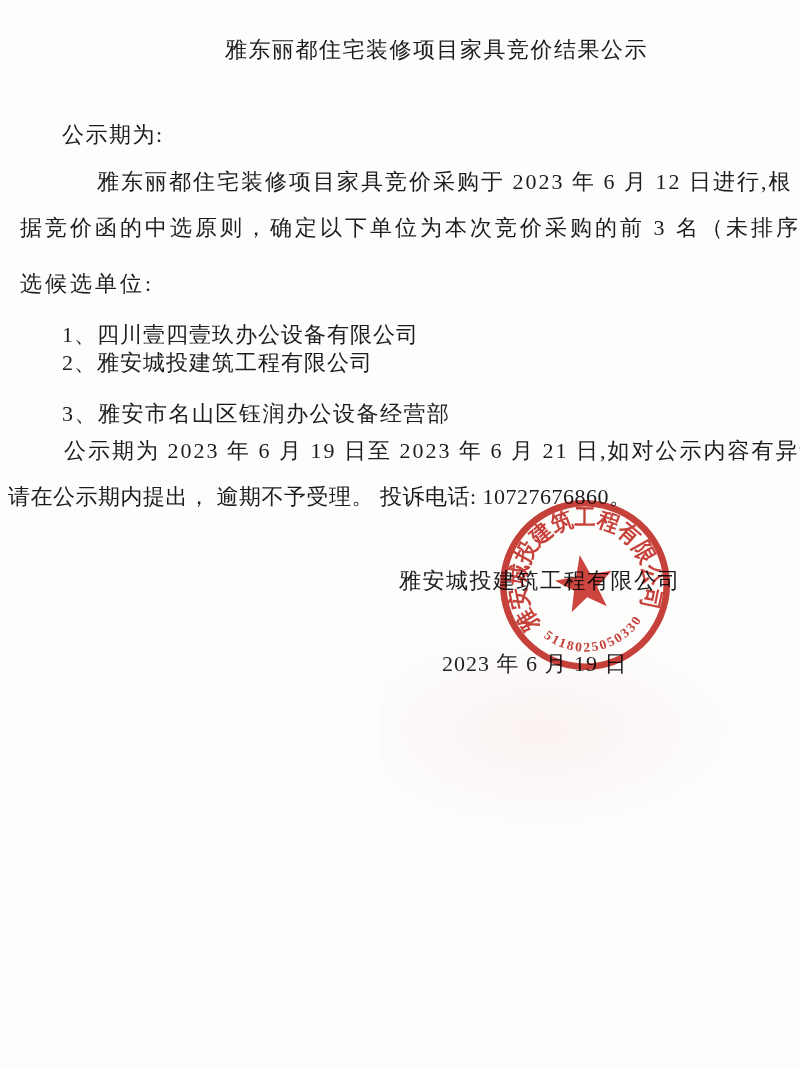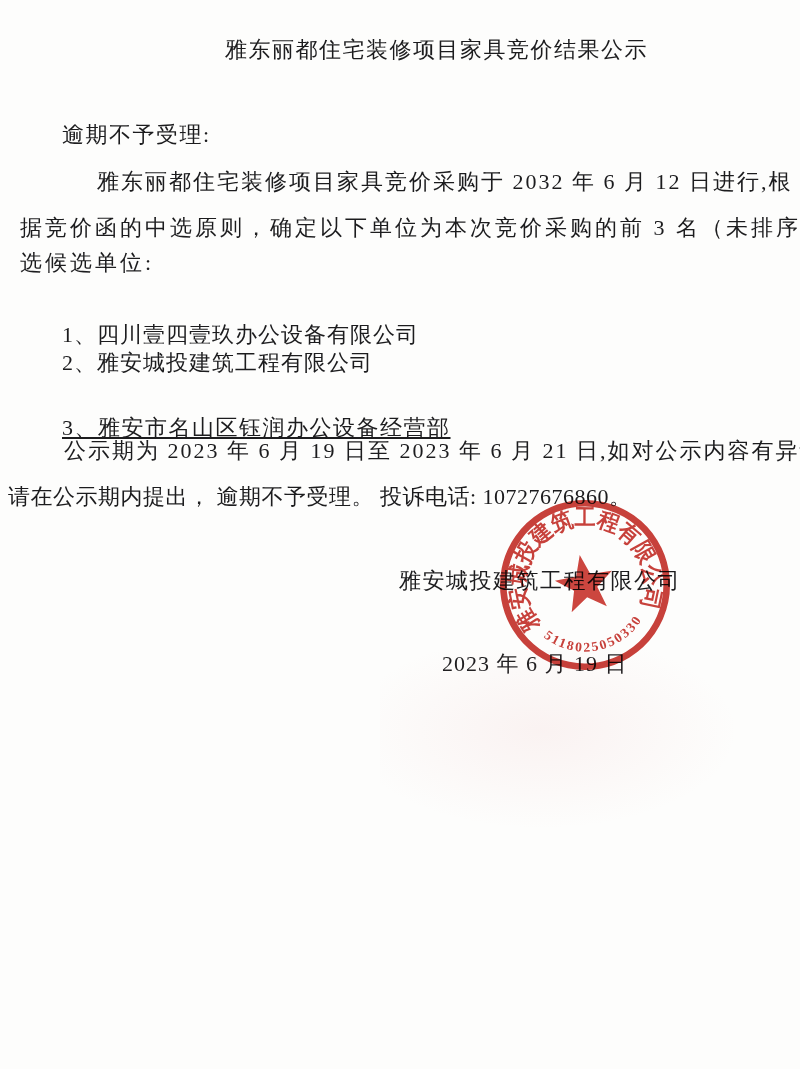--- a/index.html
+++ b/index.html
@@ -19,24 +19,24 @@
     position: absolute;
     white-space: nowrap;
     font-size: 22px;
     line-height: 1.25;
     color: #1c1c1e;
   }
   .title       { top: 24px;  left: 225px; letter-spacing: 1.5px; margin-top: 12px; }
   .salutation  { top: 121px; left: 62px;  letter-spacing: 1.5px; }
   .p1l1        { top: 168px; left: 97px;  letter-spacing: 2px; }
   .p1l2        { top: 214px; left: 20px;  letter-spacing: 3px; }
-  .p1l3        { top: 249px; left: 20px;  letter-spacing: 3px; }
+  .p1l3        { top: 270px; left: 20px;  letter-spacing: 3px; }
   .item1       { top: 303px; left: 62px;  letter-spacing: 1px; margin-top: 18px; }
   .item2       { top: 349px; left: 62px;  letter-spacing: 1px; }
-  .item3       { top: 414px; left: 62px;  letter-spacing: 1.5px; text-decoration: underline; }
+  .item3       { top: 400px; left: 62px;  letter-spacing: 1.5px; }
   .p2l1        { top: 437px; left: 64px;  letter-spacing: 2px; }
   .p2l2        { top: 483px; left: 8px;   letter-spacing: 0.5px; }
   .sig-company { top: 567px; left: 399px; letter-spacing: 1.5px; }
   .sig-date    { top: 650px; left: 442px; letter-spacing: 1px; }
 
   .seal {
     position: absolute;
     left: 490px; top: 490px;
     width: 190px; height: 190px;
     transform: rotate(-10deg);
@@ -61,23 +61,23 @@
     pointer-events: none;
   }
 </style>
 </head>
 <body>
 
 <div class="page">
 
   <div class="line title">雅东丽都住宅装修项目家具竞价结果公示</div>
 
-  <div class="line salutation">逾期不予受理:</div>
+  <div class="line salutation">公示期为:</div>
 
-  <div class="line p1l1">雅东丽都住宅装修项目家具竞价采购于 2032 年 6 月 12 日进行,根</div>
+  <div class="line p1l1">雅东丽都住宅装修项目家具竞价采购于 2023 年 6 月 12 日进行,根</div>
   <div class="line p1l2">据竞价函的中选原则，确定以下单位为本次竞价采购的前 3 名（未排序）中</div>
   <div class="line p1l3">选候选单位:</div>
 
   <div class="line item1">
     <span>1、</span><span>四川壹四壹玖办公设备有限公司</span>
   </div>
   <div class="line item2">
     <span>2、</span><span>雅安城投建筑工程有限公司</span>
   </div>
   <div class="line item3">

